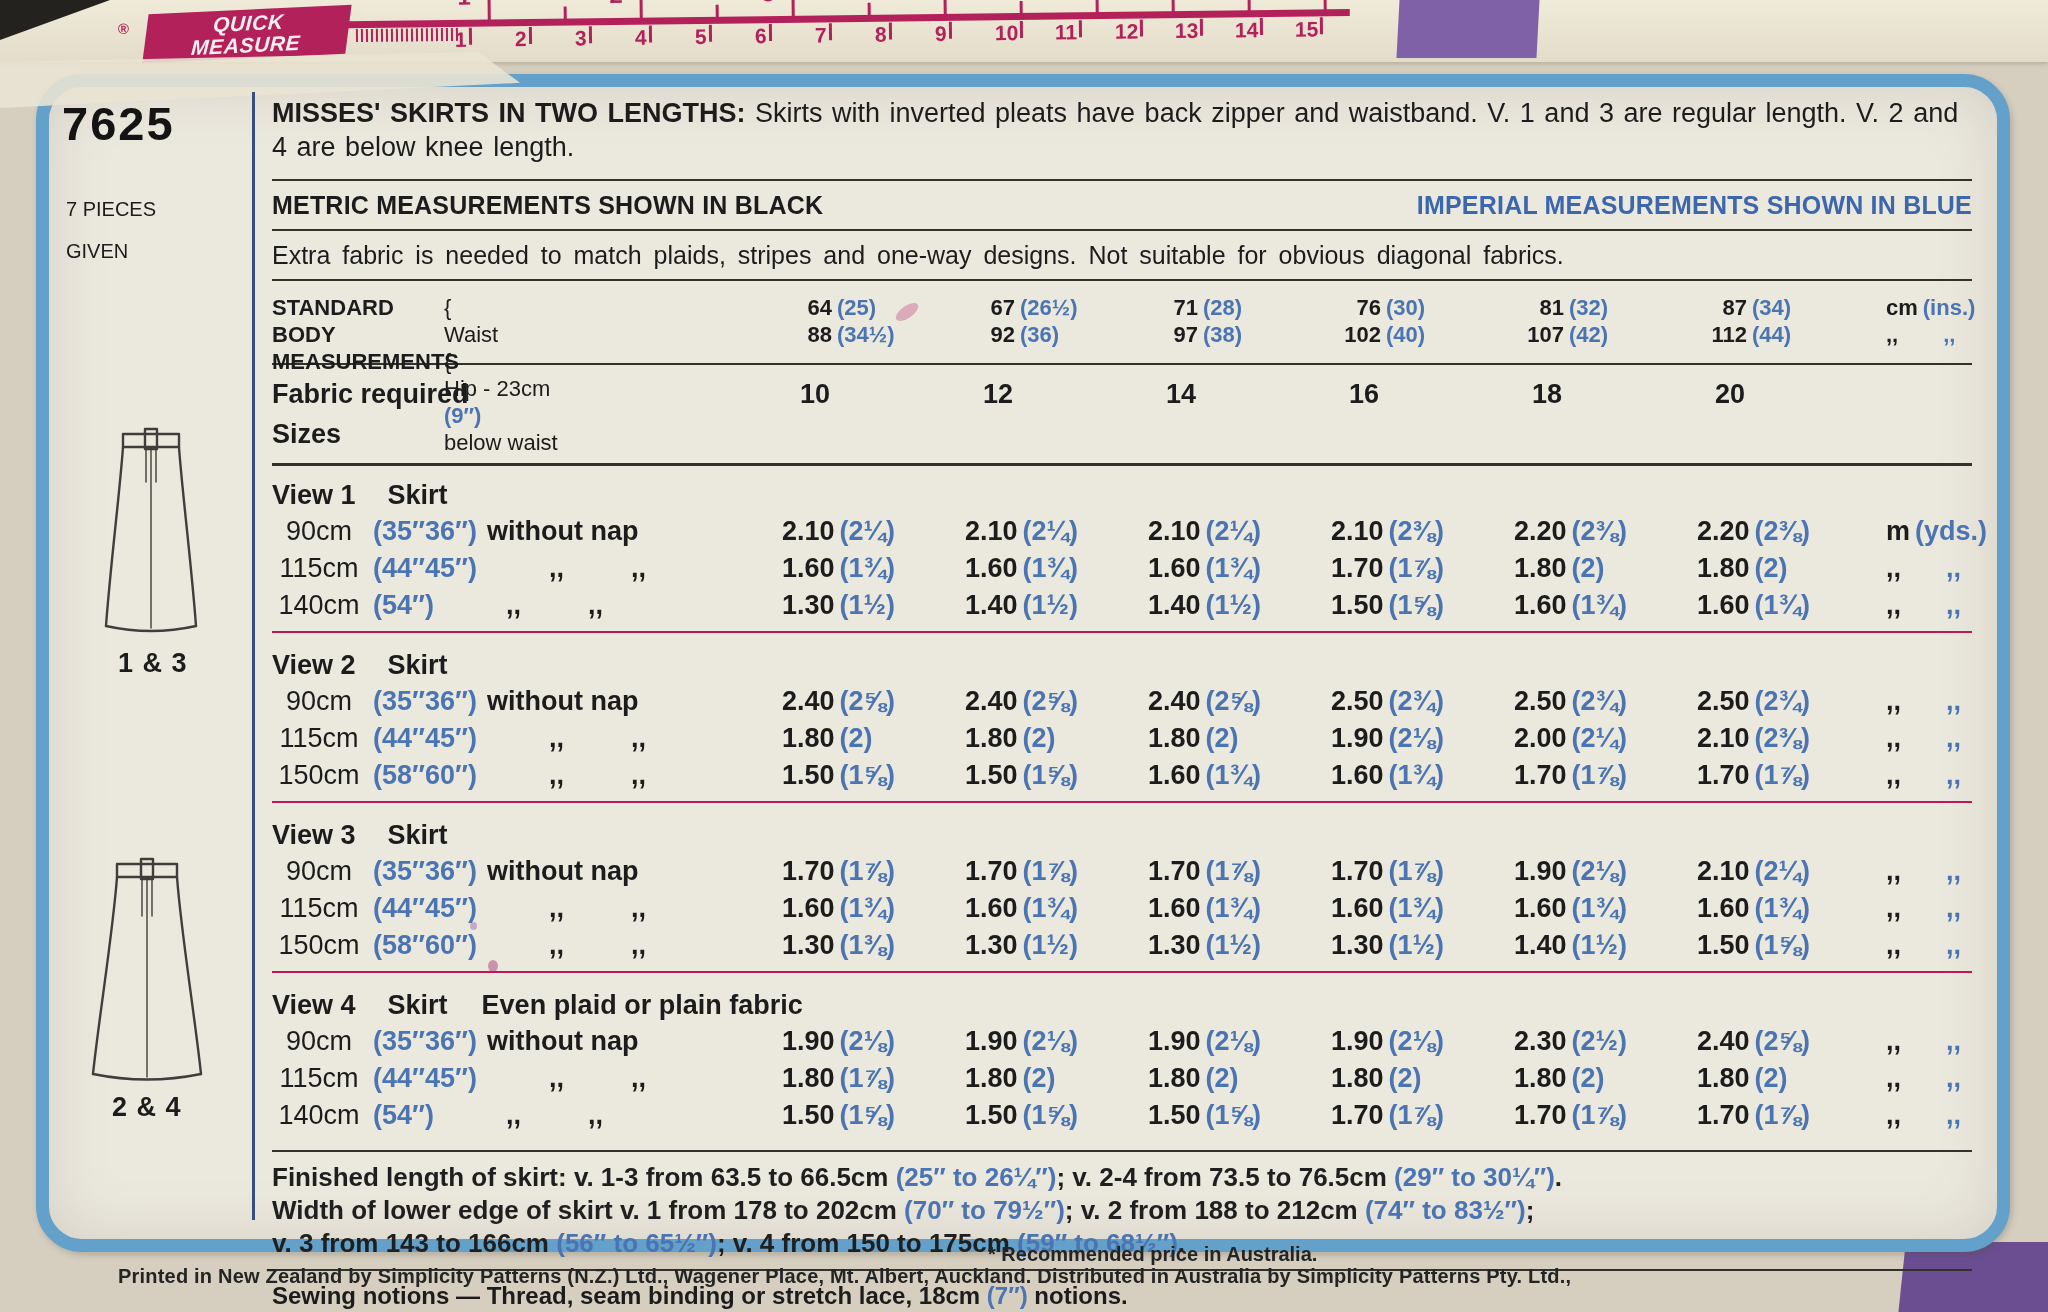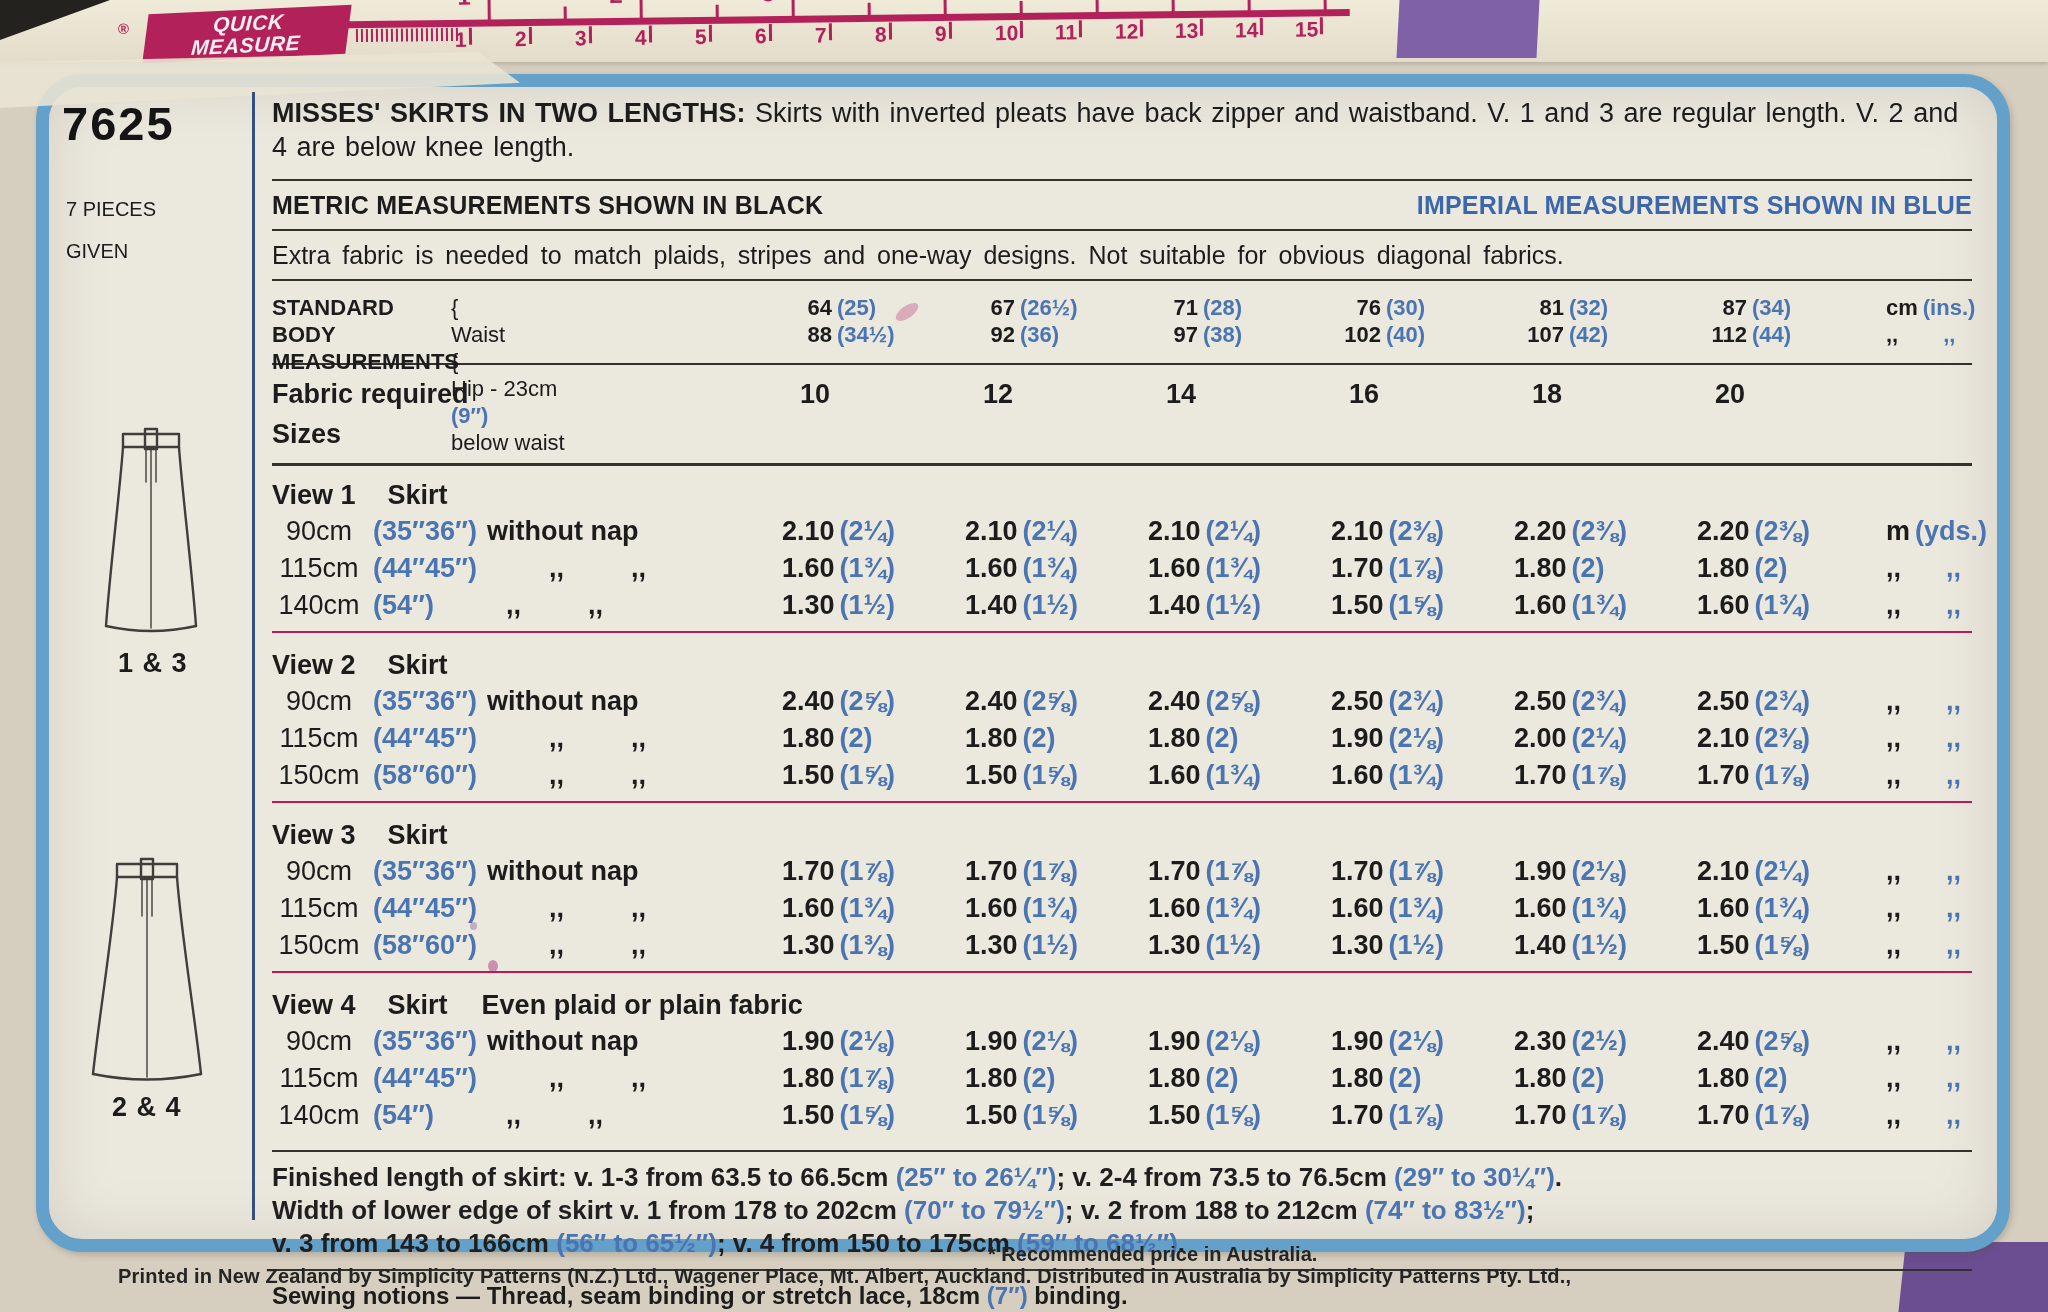--- a/index.html
+++ b/index.html
@@ -47,21 +47,21 @@
   .title{font-size:27px;line-height:34px;padding:10px 0 6px;word-spacing:2px;}
   .b{font-weight:700;}
   .notice-row{display:flex;justify-content:space-between;font-size:25px;font-weight:700;line-height:30px;letter-spacing:.2px;}
   .blue{color:#3c67ad;}
   .extra{font-size:25px;line-height:30px;word-spacing:5px;}
   .m{color:#1c1c1c;font-weight:600;}
   .i{color:#4a74b2;font-weight:600;}
   .grid-row{display:grid;grid-template-columns:510px repeat(6,183px) 1fr;align-items:start;}
   .cell .m{margin-right:5px;}
   .body-block{padding:4px 0 6px;font-size:22px;line-height:27px;}
-  .body-label{position:absolute;display:flex;gap:7px;}
+  .body-label{position:absolute;display:flex;}
   .body-label .names{font-weight:700;width:172px;}
   .body-label .brc span{display:block;}
   .body-row .cell{height:27px;}
   .body-row .m{display:inline-block;min-width:50px;text-align:right;}
   .body-row .unit .m{min-width:0;}
   .sizes-row{font-size:27px;line-height:40px;font-weight:700;}
   .sizes-row .lab{display:flex;justify-content:space-between;padding-right:102px;flex-direction:column;}
   .szh{padding-left:18px;}
   .view-section{padding:3px 0 7px;}
   .view-section + .view-section{border-top:2px solid #be185d;margin-top:0;padding-top:15px;}
@@ -446,21 +446,21 @@
       </div>
 
     <div class="hr"></div>
     <div>
         <div class="fin-line"><span class="fk">Finished length of skirt: v. 1-3 from 63.5 to 66.5cm </span><span class="i fb">(25″ to 26¼″)</span><span class="fk">; v. 2-4 from 73.5 to 76.5cm </span><span class="i fb">(29″ to 30¼″)</span><span class="fk">.</span></div>
         <div class="fin-line"><span class="fk">Width of lower edge of skirt v. 1 from 178 to 202cm </span><span class="i fb">(70″ to 79½″)</span><span class="fk">; v. 2 from 188 to 212cm </span><span class="i fb">(74″ to 83½″)</span><span class="fk">;</span></div>
         <div class="fin-line"><span class="fk">v. 3 from 143 to 166cm </span><span class="i fb">(56″ to 65½″)</span><span class="fk">; v. 4 from 150 to 175cm </span><span class="i fb">(59″ to 68½″)</span><span class="fk">.</span></div>
       </div>
     <div class="hr"></div>
     <div class="one-line">
-      <span>Sewing notions</span><span> — Thread, seam binding or stretch lace, 18cm </span><span class="i">(7″)</span><span> binding.</span>
+      <span>Sewing notions</span><span> — Thread, seam binding or stretch lace, 18cm </span><span class="i">(7″)</span><span> notions.</span>
     </div>
     <div class="hr"></div>
     <div class="one-line">
       <span>Suggested fabrics</span><span> — Cotton types: chambray, denim, duck, chino, homespun, linen, lightweight wool types; flannel, gaberdine, double knits.</span>
     </div>
   </div>
 
   <div class="f-note">* Recommended price in Australia.</div>
   <div class="f-line1">Printed in New Zealand by Simplicity Patterns (N.Z.) Ltd., Wagener Place, Mt. Albert, Auckland. Distributed in Australia by Simplicity Patterns Pty. Ltd.,</div>
 

